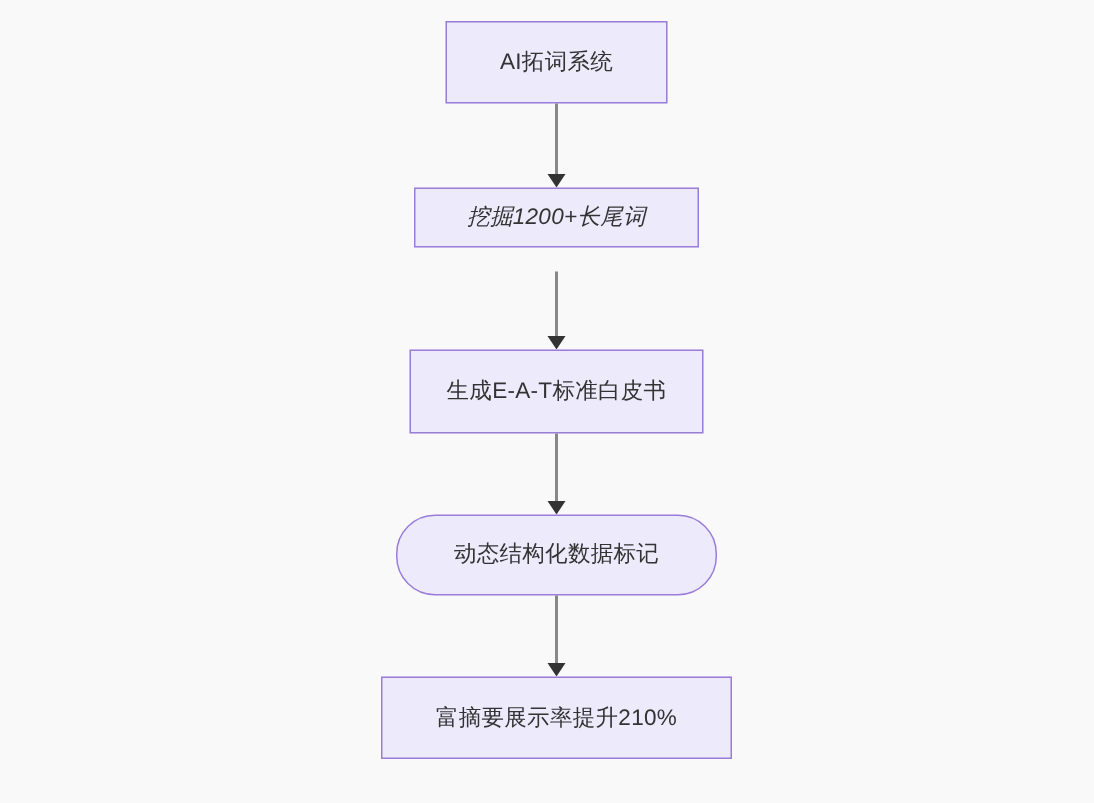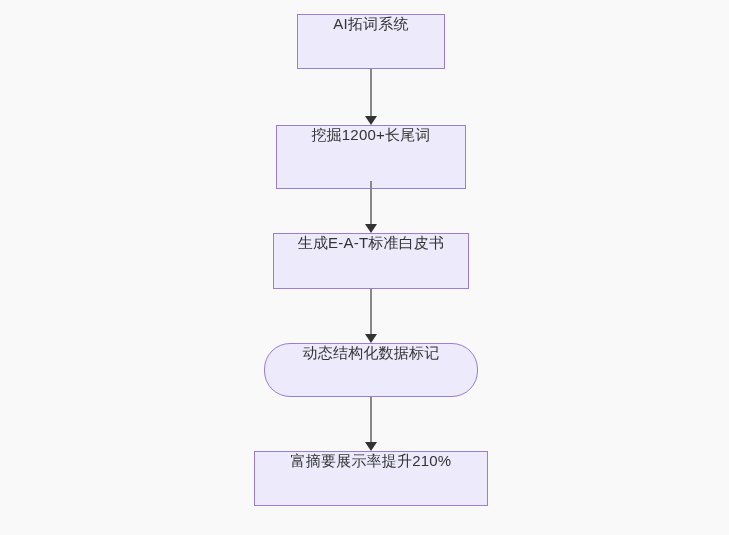--- a/index.html
+++ b/index.html
@@ -22,35 +22,36 @@
   }
 
   
   .node {
     position: absolute;
     box-sizing: border-box;
     background: #eceafb;
     border: 1.5px solid #9a7dd8;
     border-radius: 0;
     display: flex;
+    align-items: center;
     justify-content: center;
     transform: translateX(-50%);
     left: 371px;
   }
   .node-label {
     font-size: 15px;
     line-height: 1.2;
     color: #333333;
     letter-spacing: 0.2px;
     white-space: nowrap;
     text-align: center;
   }
 
   #node-0 { top: 14px;  width: 148px; height: 55px; }
-  #node-1 { top: 125px; width: 190px; height: 64px; }
+  #node-1 { top: 125px; width: 190px; height: 40px; font-style: italic; }
   #node-2 { top: 233px; width: 196px; height: 56px; }
   #node-3 { top: 343px; width: 214px; height: 54px; border-radius: 26px; }
   #node-4 { top: 451px; width: 234px; height: 55px; }
 
   
   .edge {
     position: absolute;
     left: 371px;
     transform: translateX(-50%);
     width: 14px;

